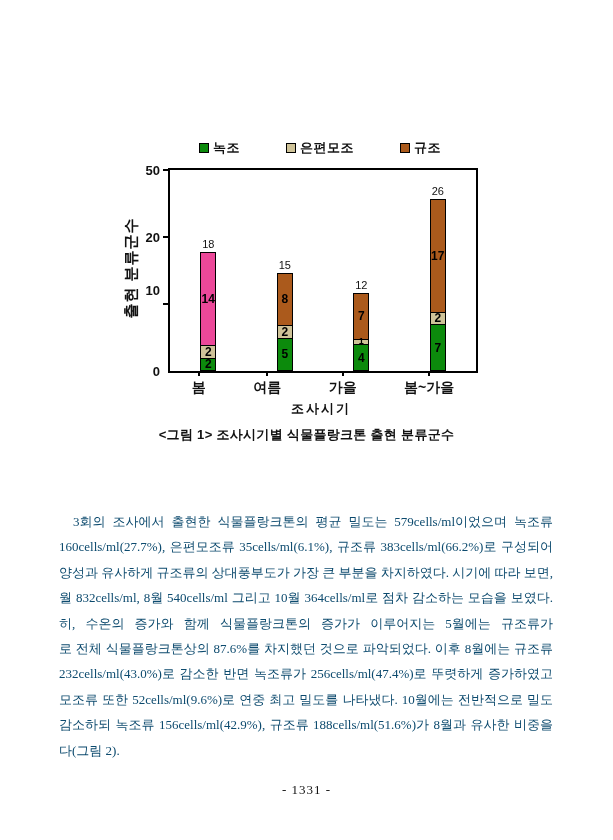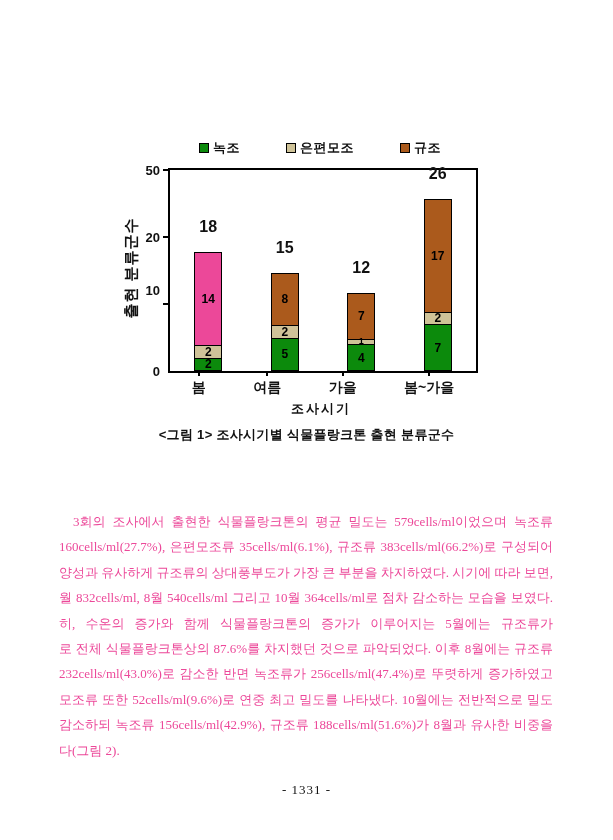--- a/index.html
+++ b/index.html
@@ -24,22 +24,22 @@
     border:2px solid #000; box-sizing:content-box;
   }
   .bars {
     position:absolute; left:0; top:0; width:100%; height:100%;
     display:flex; justify-content:space-around; align-items:flex-end;
   }
   .bar-group {
     display:flex; flex-direction:column; align-items:center; justify-content:flex-end;
     height:100%;
   }
-  .bar-total { font-size:16px; font-weight:bold; margin-bottom:18px; line-height:1; }
-  .bar { display:flex; flex-direction:column; width:28px;text-align:center; }
+  .bar-total { font-size:11px; font-weight:normal; margin-bottom:3px; line-height:1; }
+  .bar { display:flex; flex-direction:column; width:16px;text-align:center; }
   .seg {
     position:relative; box-sizing:border-box; border:1px solid #000; margin-top:-1px;
     display:flex; align-items:center; justify-content:center; overflow:visible;
   }
   .seg-label {
     font-size:12px; font-weight:bold; color:#000; line-height:1; z-index:2;
   }
   .ytick-label {
     position:absolute; right:100%; margin-right:10px; font-size:13px; font-weight:bold;
     line-height:1; transform:translateY(-50%); white-space:nowrap;
@@ -68,21 +68,21 @@
     font-size:13px; font-weight:600; letter-spacing:0.3px;
   }
 
   
   .section-heading {
     position:absolute; left:93px; top:482px; font-size:15px; font-weight:bold;
     letter-spacing:0.5px;
   }
   .paragraph {
     position:absolute; left:59px; top:509px; width:494px;
-    font-family:"Liberation Serif", serif; font-size:13px; color:#ec4899;
+    font-family:"Liberation Serif", serif; font-size:13px; color:#0c4a6e;
   }
   .pline {
     height:25.4px; line-height:25.4px; overflow:hidden;
     text-align:justify; text-align-last:justify;
   }
   .pline.first { text-indent:14px; }
   .pline.last { text-align-last:left; }
   .page-number {
     position:absolute; left:0; top:782px; width:613px; text-align:center;
     font-size:13px; font-family:Liberation Serif, serif; letter-spacing:1px;

